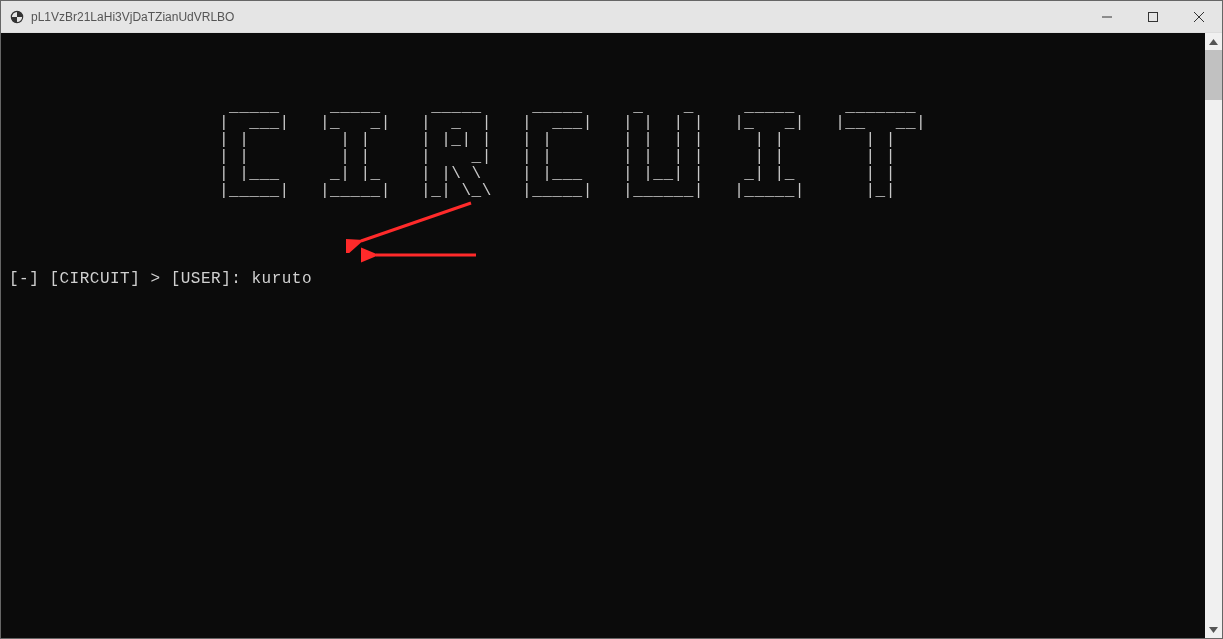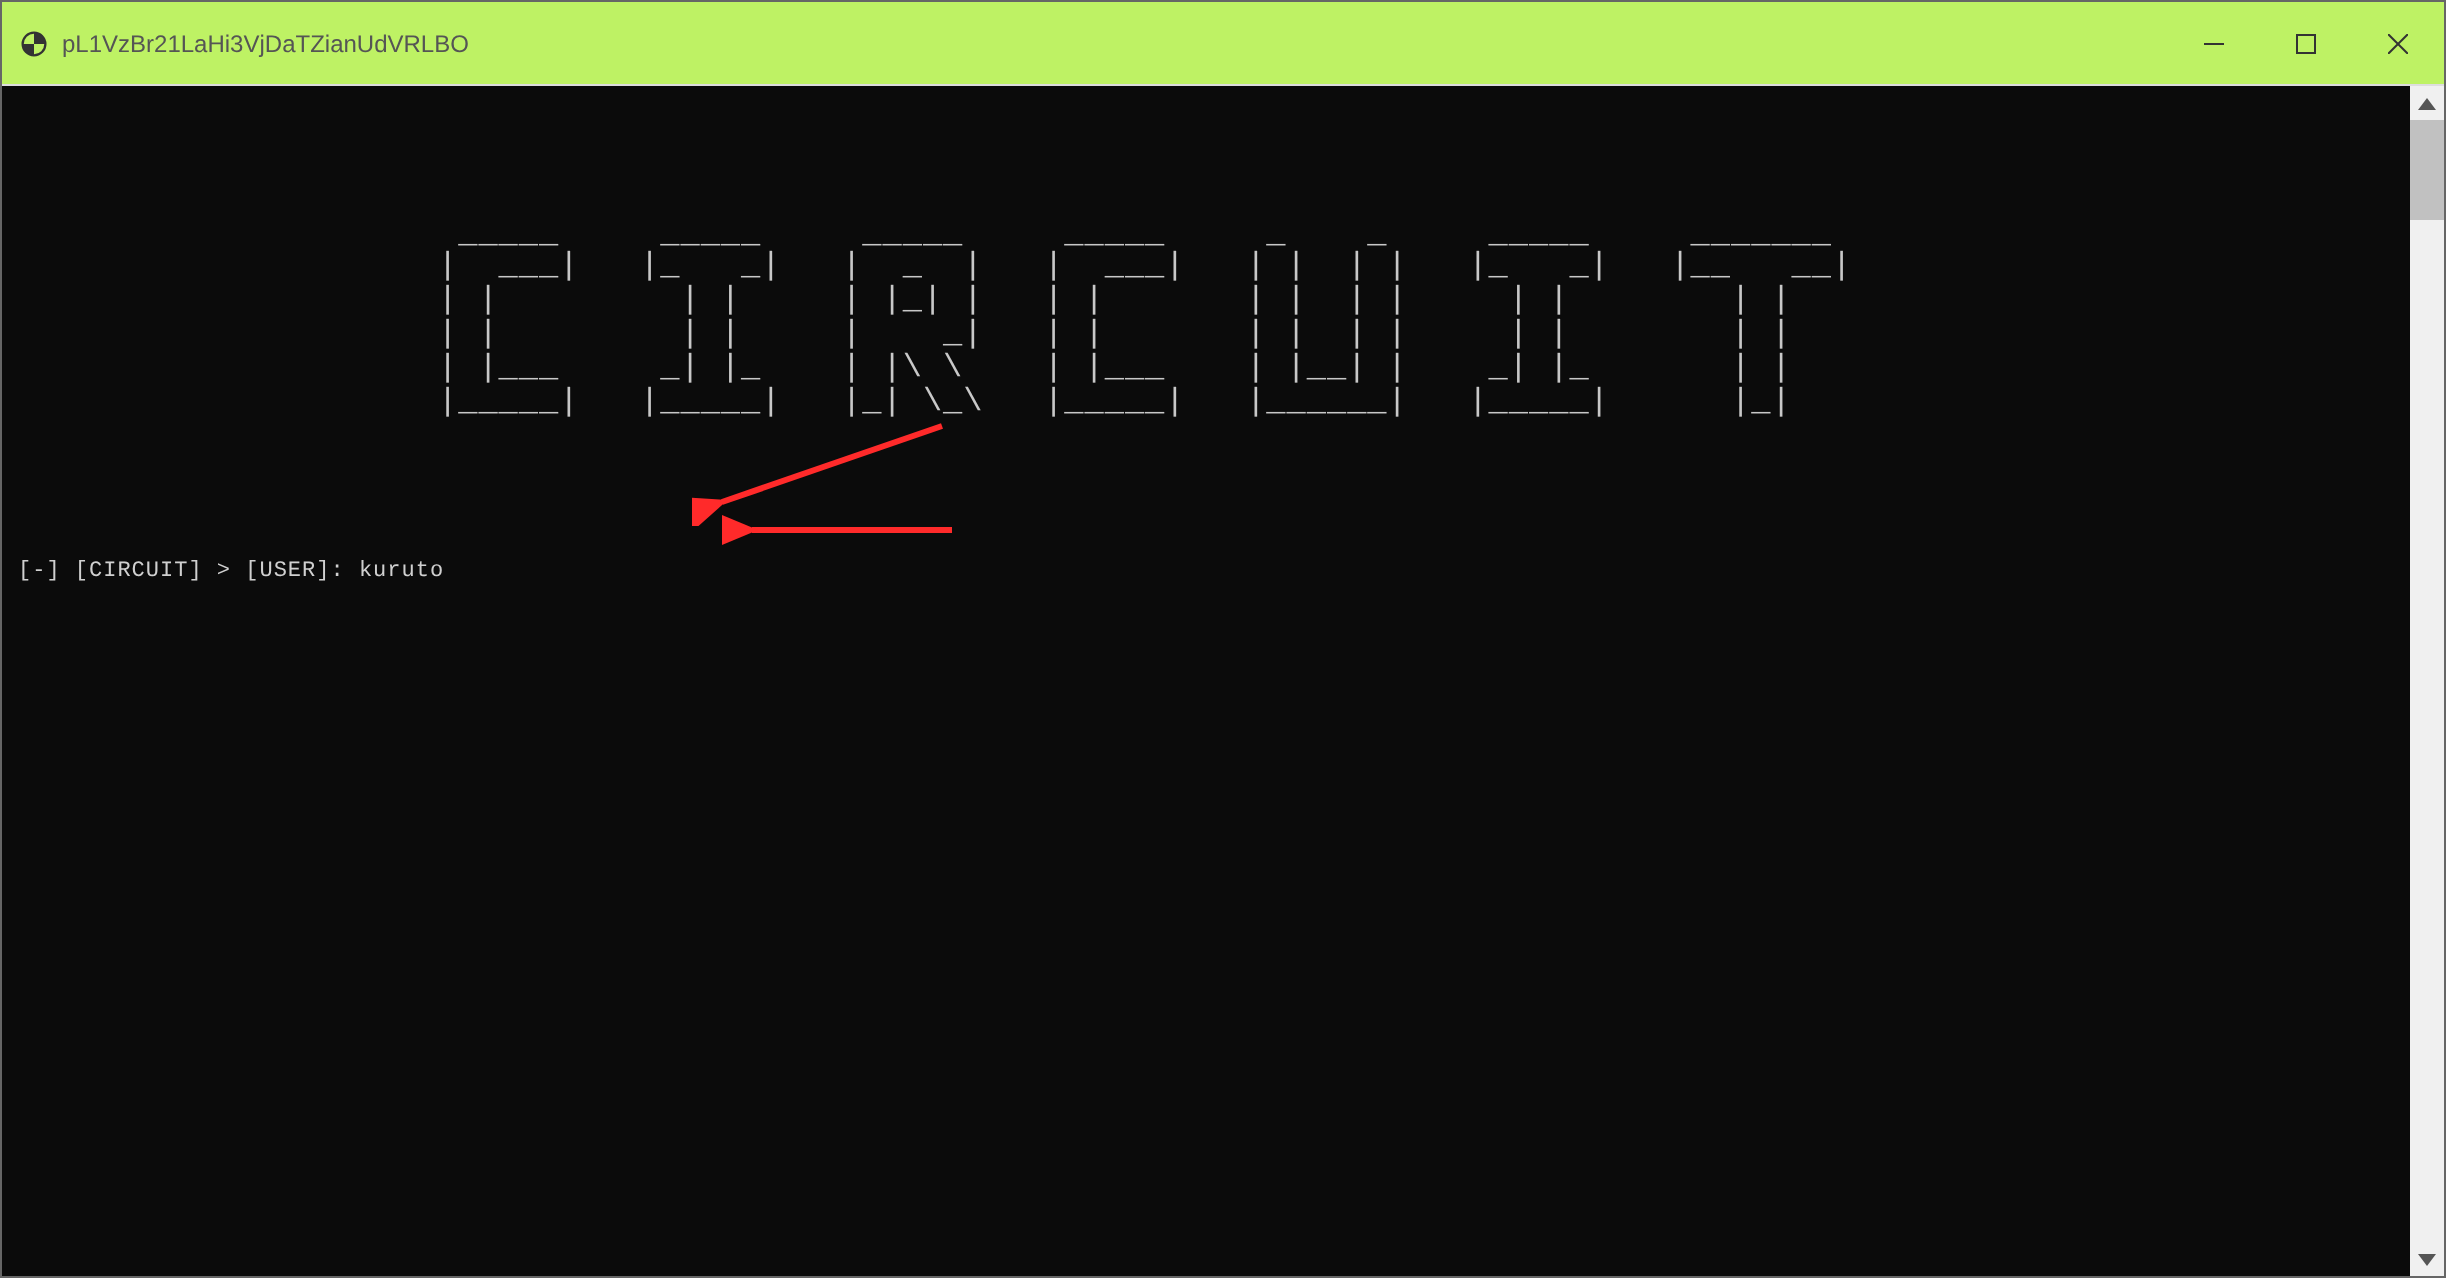--- a/index.html
+++ b/index.html
@@ -20,22 +20,22 @@
     .window {
       width: 100%;
       height: 100%;
       border: 1px solid #666;
       display: flex;
       flex-direction: column;
       background: #fff;
     }
     
     .titlebar {
-      height: 42px;
-      background: #bef264;
+      height: 32px;
+      background: #e5e5e5;
       display: flex;
       align-items: center;
       border-bottom: 1px solid #ddd;
     }
     
     .titlebar-icon {
       width: 16px;
       height: 16px;
       margin-left: 8px;
       margin-right: 6px;
@@ -94,21 +94,21 @@
       line-height: 1.05;
       letter-spacing: 0.5px;
       white-space: pre;
       margin-bottom: 28px;
       padding-left: 210px;
     }
     
     .prompt-line {
       color: #d0d0d0;
       font-family: 'Consolas', 'Courier New', monospace;
-      font-size: 11px;
+      font-size: 16px;
       letter-spacing: 0.5px;
       line-height: 1.35;
     }
     
     .scrollbar {
       position: absolute;
       right: 0;
       top: 0;
       width: 17px;
       height: 100%;

